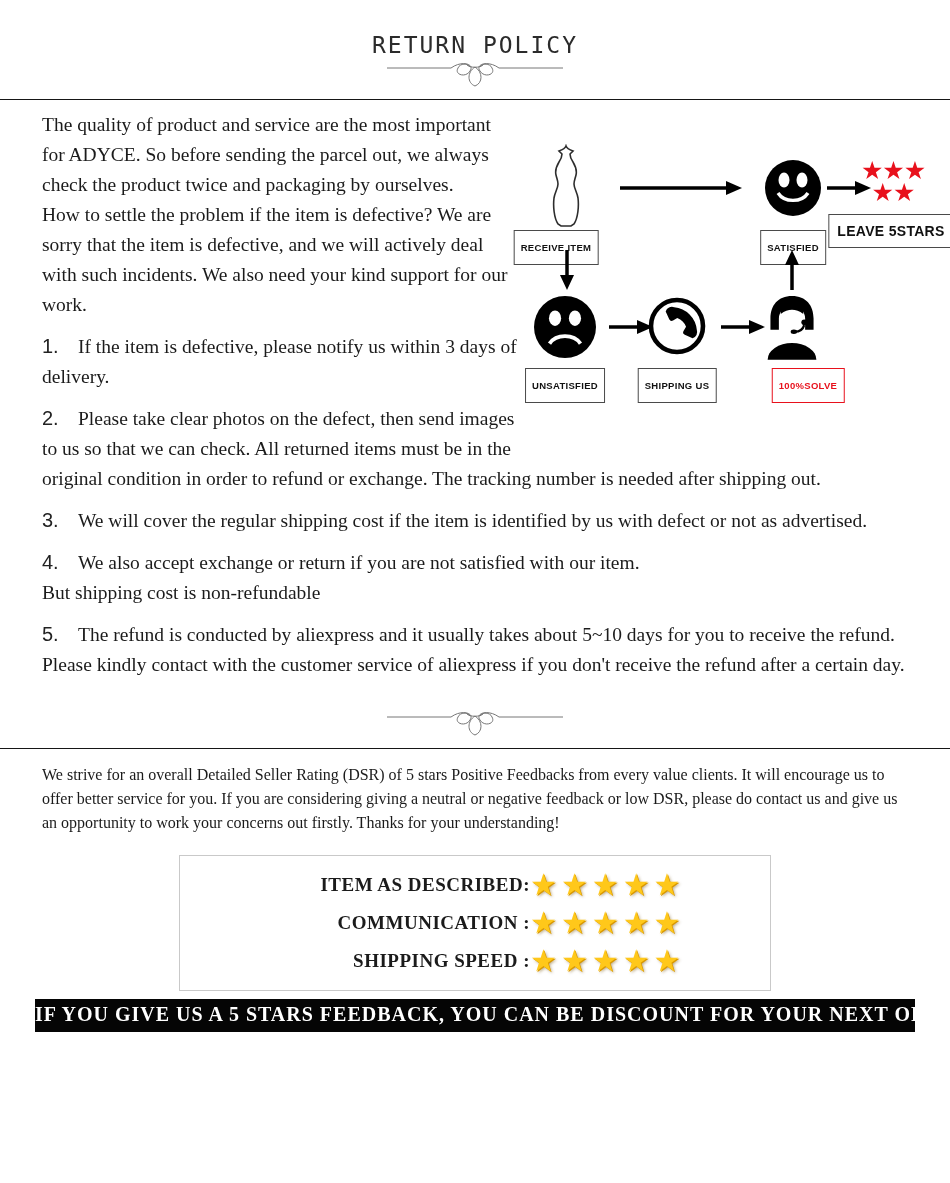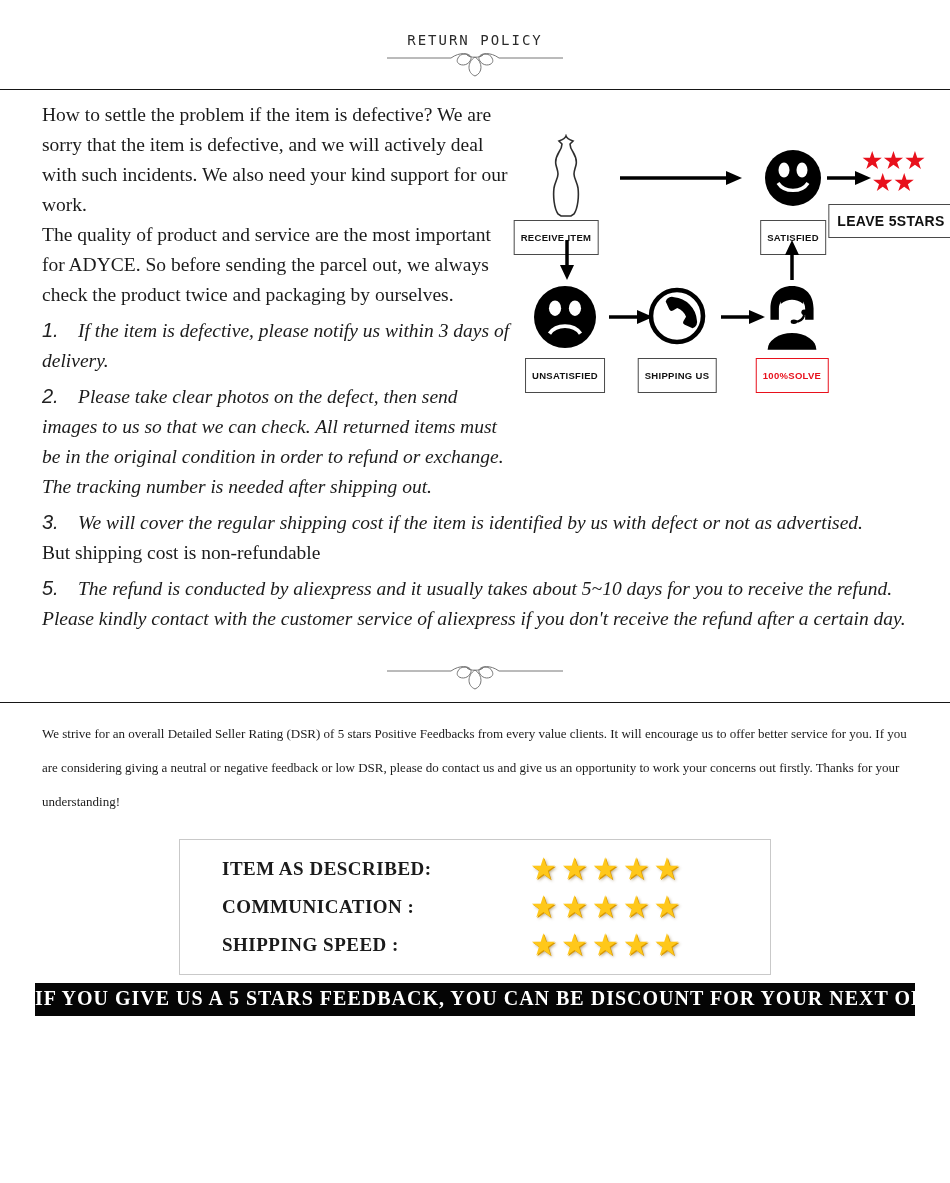--- a/index.html
+++ b/index.html
@@ -2,46 +2,46 @@
 <html><head>
 <meta charset="utf-8">
 <style>
   html,body{margin:0;padding:0;background:#fff;}
   body{width:950px;height:1183px;overflow:hidden;font-family:"Liberation Serif",serif;color:#1b1b1b;}
   .page{position:relative;width:950px;height:1183px;background:#fff;}
 
   
   .sec-head{margin-top:32px;text-align:center;}
   .sec-title{margin:0;font-family:"DejaVu Sans Mono","Liberation Mono",monospace;font-weight:normal;
-             font-size:14px;letter-spacing:2px;color:#2b2b2b;}
+             font-size:23px;letter-spacing:2px;color:#2b2b2b;}
   .flourish{display:block;margin:1px auto 0;}
   .rule{border:none;border-top:1.5px solid #161616;margin:12px 0 0;}
 
   
   .policy{padding:10px 40px 0 42px;font-size:19.5px;line-height:30px;}
   .policy p{margin:0;}
-  .policy p.item{margin-top:5px;font-style:italic;}
+  .policy p.item{margin-top:11px;}
   .num{display:inline-block;min-width:30px;margin-right:6px;
        font-family:"Liberation Sans",sans-serif;font-size:20px;color:#222;}
 
   
   .flowchart{float:right;width:385px;height:352px;position:relative;margin-left:8px;}
   .fc-abs{position:absolute;}
   .flabel{position:absolute;transform:translateX(-50%);white-space:nowrap;background:#fff;
           border:1px solid #4a4a4a;padding:2px 6px 1px;font-family:"Liberation Sans",sans-serif;
           font-weight:bold;font-size:9.5px;letter-spacing:.3px;color:#111;}
   .flabel.small{font-size:14px;padding:1px 8px;}
-  .flabel.red{border-color:currentColor;}
+  .flabel.red{border-color:currentColor;margin-left:16px;}
   .arrow{position:absolute;}
   .arrow polygon{fill:#000;}
   .stars-red{text-align:center;font-family:"DejaVu Sans",sans-serif;font-size:25px;line-height:22px;letter-spacing:-1px;}
 
   
-  .fb-para{padding:0 42px;margin:14px 0 0;font-size:13px;line-height:34px;}
-  .ratings{width:578px;margin:20px auto 0;border:1px solid #c9c9c9;padding:10px 6px;}
+  .fb-para{padding:0 42px;margin:14px 0 0;font-size:16px;line-height:24px;}
+  .ratings{width:578px;margin:20px auto 0;border:1px solid #c9c9c9;padding:10px 6px;text-align:right;}
   .rating-row{display:flex;align-items:center;height:38px;}
   .rating-label{width:308px;padding-left:36px;font-weight:bold;font-size:19px;letter-spacing:.5px;}
   .rating-stars{font-family:"DejaVu Sans",sans-serif;font-size:30px;line-height:1;letter-spacing:4px;
                 text-shadow:1px 1px 0 #d99800,2px 2px 3px rgba(110,75,0,.45);}
   .banner{margin:8px 35px 0;padding:4px 0 6px;text-align:center;font-weight:bold;font-size:20px;
           letter-spacing:1px;white-space:nowrap;}
   .clear{clear:both;}
 </style>
 </head>
 <body>
@@ -146,26 +146,27 @@
           <path d="M20 21 q12 -9 24 0 l0 -7 q-12 -8 -24 0 z" fill="#000"></path>
           <circle cx="45" cy="30" r="3" fill="#000"></circle>
           <path d="M45 33 q-2 7 -10 7" stroke="#000" stroke-width="2.4" fill="none"></path>
           <ellipse cx="34" cy="40" rx="3.4" ry="2.4" fill="#000"></ellipse>
           <path d="M6 70 a26 18 0 0 1 52 0 z" fill="#000"></path>
         </svg>
       </div>
       <div class="flabel red" style="left: 267px; top: 258px; color: rgb(232, 17, 28);">100%SOLVE</div>
     </div>
 
+    <p class="para">The quality of product and service are the most important for ADYCE. So before sending the parcel out, we always check the product twice and packaging by ourselves.</p>
     <p class="para">How to settle the problem if the item is defective? We are sorry that the item is defective, and we will actively deal with such incidents. We also need your kind support for our work.</p>
-    <p class="para">The quality of product and service are the most important for ADYCE. So before sending the parcel out, we always check the product twice and packaging by ourselves.</p>
 
     <p class="item"><span class="num">1.</span><span>If the item is defective, please notify us within 3 days of delivery.</span></p>
     <p class="item"><span class="num">2.</span><span>Please take clear photos on the defect, then send images to us so that we can check. All returned items must be in the original condition in order to refund or exchange. The tracking number is needed after shipping out.</span></p>
     <p class="item"><span class="num">3.</span><span>We will cover the regular shipping cost if the item is identified by us with defect or not as advertised.</span></p>
+    <p class="item"><span class="num">4.</span><span>We also accept exchange or return if you are not satisfied with our item.</span></p>
     <p>But shipping cost is non-refundable</p>
     <p class="item"><span class="num">5.</span><span>The refund is conducted by aliexpress and it usually takes about 5~10 days for you to receive the refund. Please kindly contact with the customer service of aliexpress if you don't receive the refund after a certain day.</span></p>
     <div class="clear"></div>
   </section>
 
   <div class="sec-head" style="margin-top:28px">
     <svg class="flourish" width="180" height="28" viewBox="0 0 180 28">
       <g fill="none" stroke="#767676" stroke-width="1">
         <path d="M2 9 H66"></path>
           <path d="M178 9 H114"></path>

